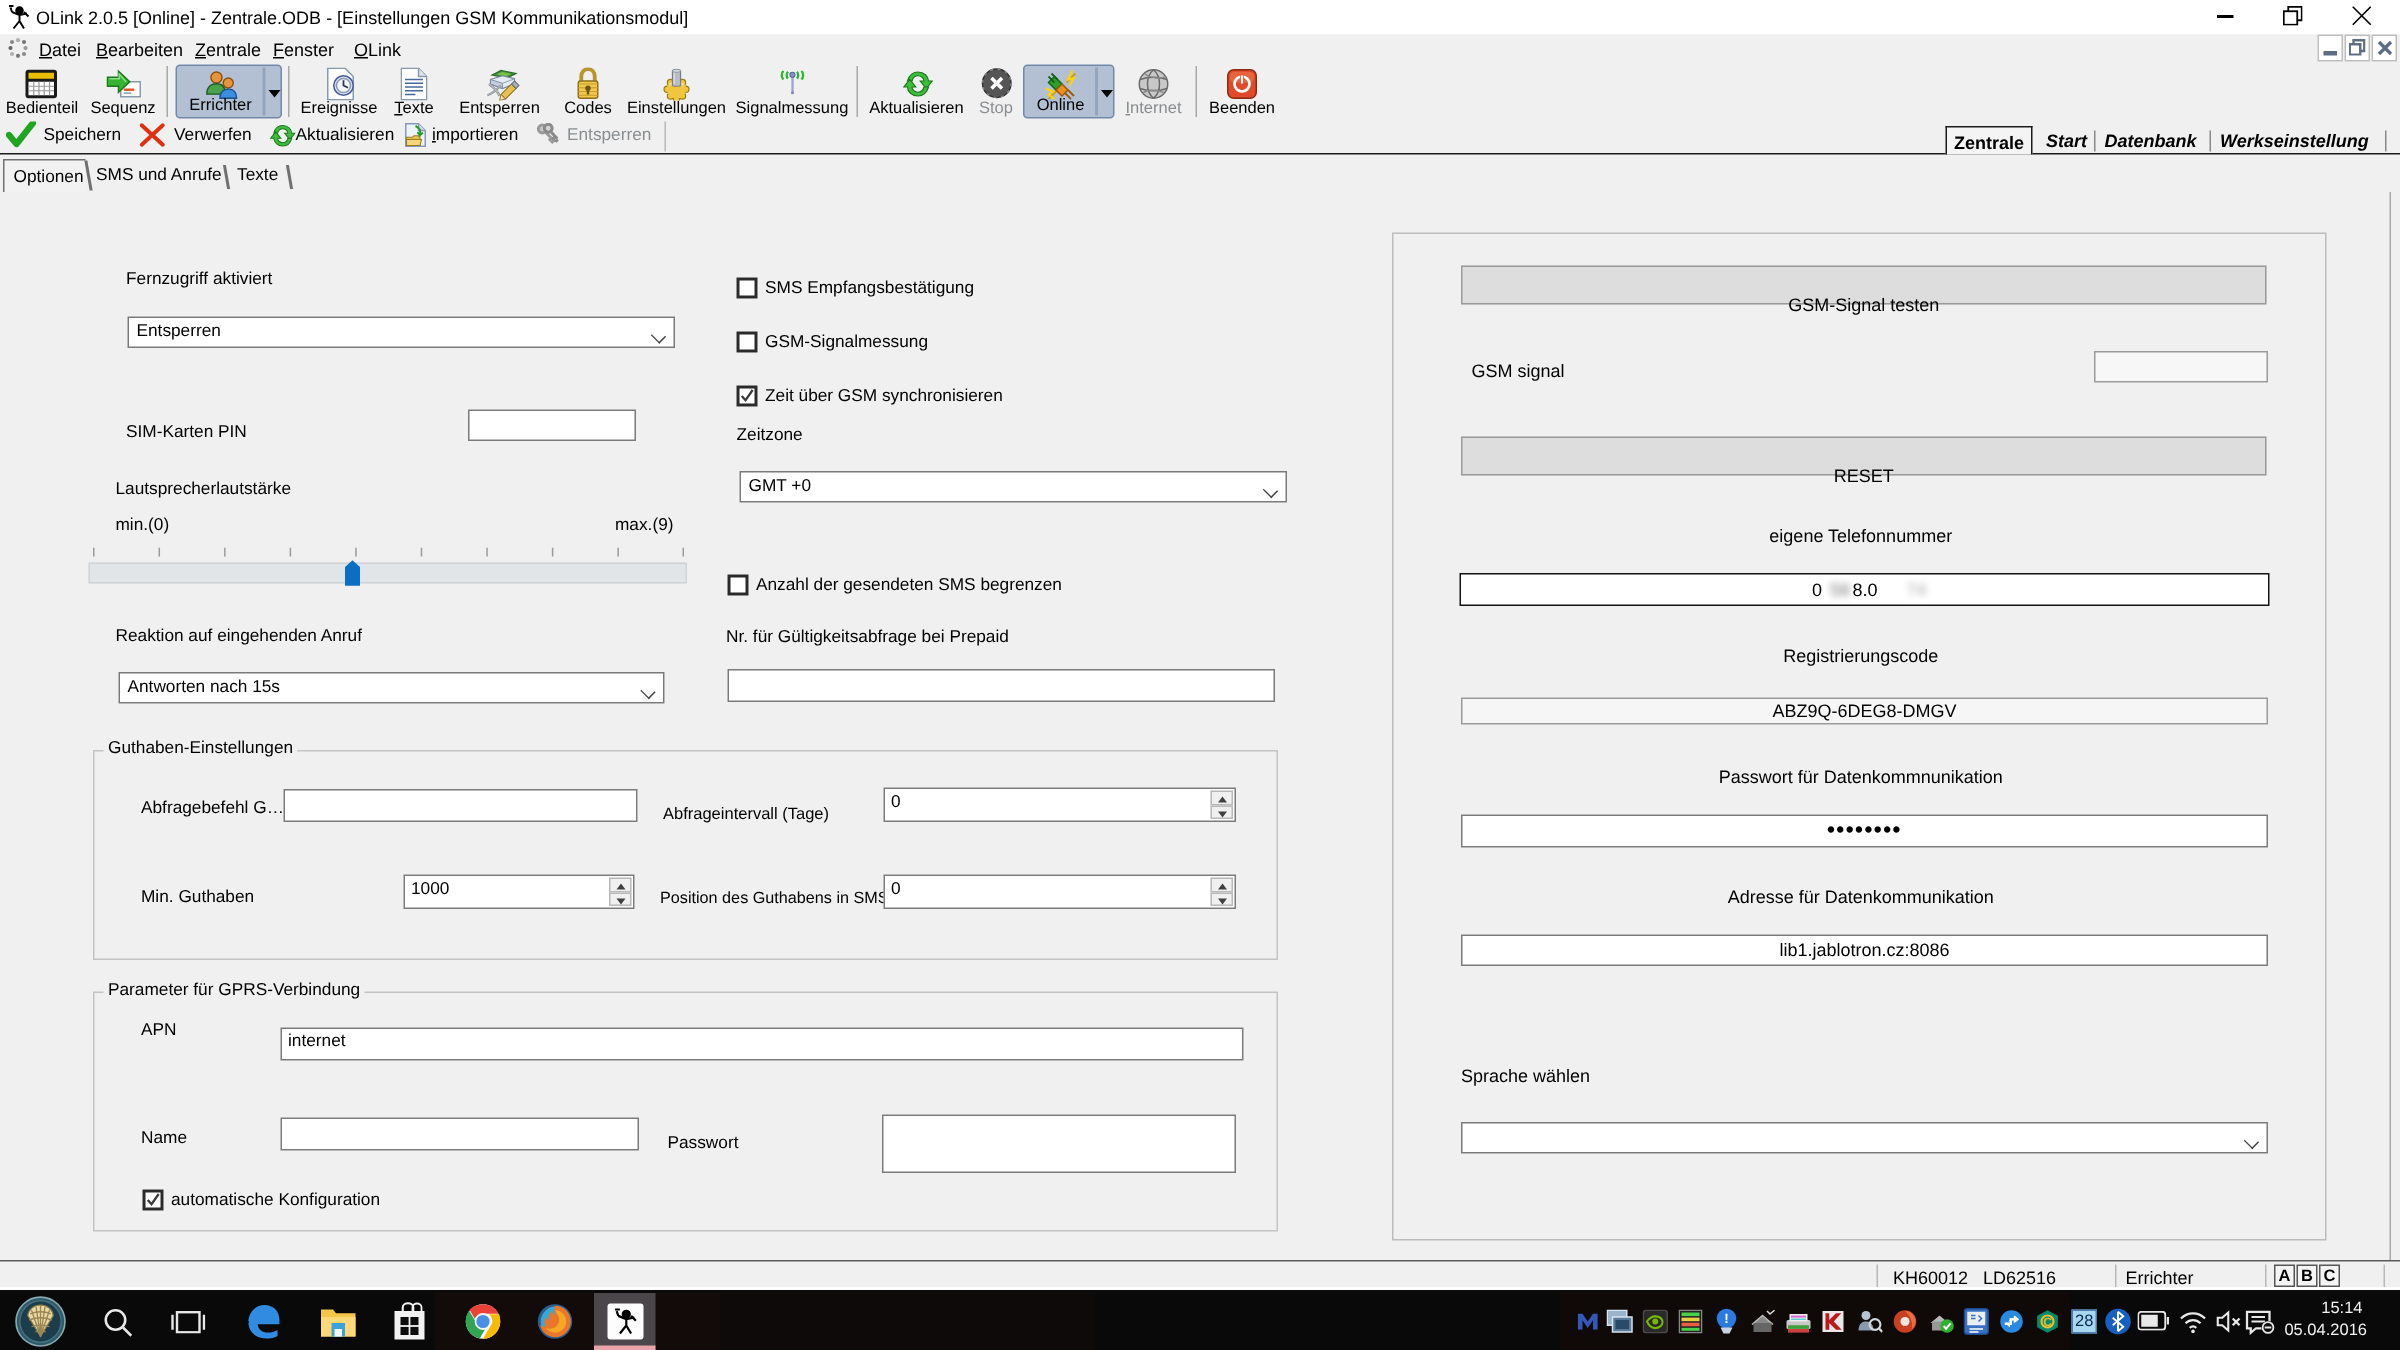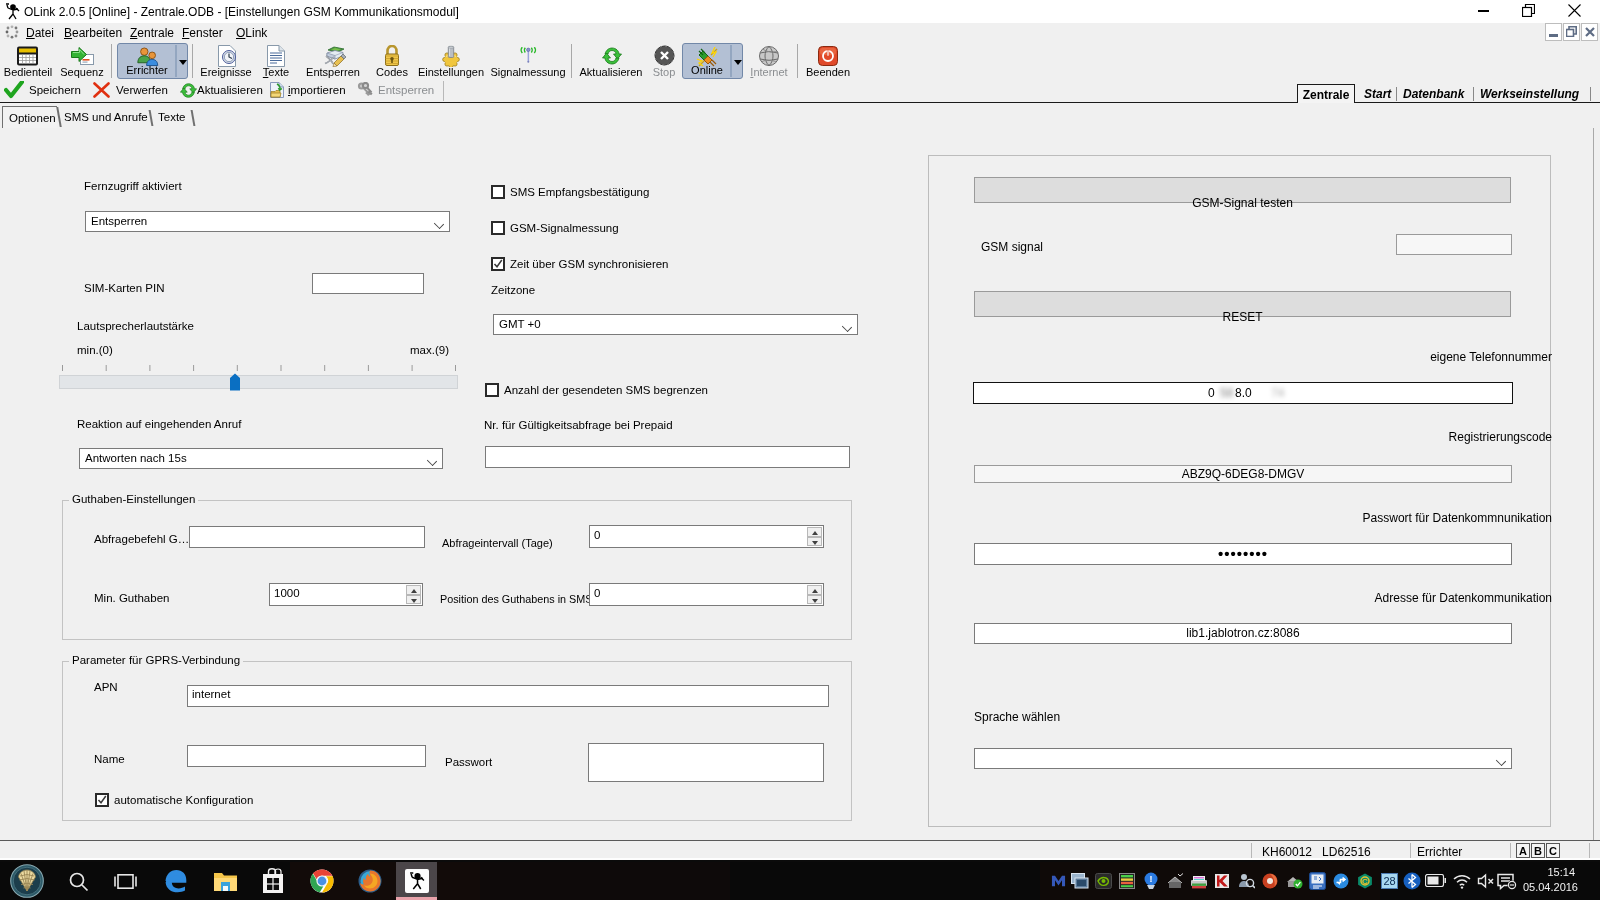--- a/index.html
+++ b/index.html
@@ -38,21 +38,21 @@
   .spin .btns { position:absolute; right:1px; top:1px; bottom:1px; width:15px; }
   .spin .up,.spin .dn { position:absolute; left:0; width:15px; height:50%; background:#f0f0f0; border:1px solid #b8b8b8; }
   .spin .up { top:0; }
   .spin .dn { bottom:0; }
   .spin .up:after { content:""; position:absolute; left:4px; top:3px; border-left:3.5px solid transparent; border-right:3.5px solid transparent; border-bottom:4px solid #404040; }
   .spin .dn:after { content:""; position:absolute; left:4px; top:3px; border-left:3.5px solid transparent; border-right:3.5px solid transparent; border-top:4px solid #404040; }
   
   #rpanel { left:928px; top:155px; width:623px; height:672px; background:#f0f0f0; border:1px solid #bcbcbc; }
   .rbtn { position:absolute; left:45px; width:537px; height:26px; background:#dddddd; border:1px solid #9a9a9a; text-align:center; font-size:12px; padding-top:18px; }
   .rinput { position:absolute; left:45px; width:538px; background:#fff; border:1px solid #7a7a7a; text-align:center; font-size:12px; }
-  .rlabel { position:absolute; left:0; width:623px; text-align:right; font-size:12px; }
+  .rlabel { position:absolute; left:0; width:623px; text-align:center; font-size:12px; }
   
   #statusbar { left:0; top:840px; width:1600px; height:18px; background:#f0f0f0; border-top:1.5px solid #5a5a5a; }
   
   #taskbar { left:0; top:862px; width:1600px; height:38px; background:#090909; }
 </style>
 </head>
 <body>
 <div id="page">
   <div class="abs" id="titlebar">
     <svg class="abs" style="left:5px;top:3px" width="15" height="17" viewBox="0 0 15 17">

